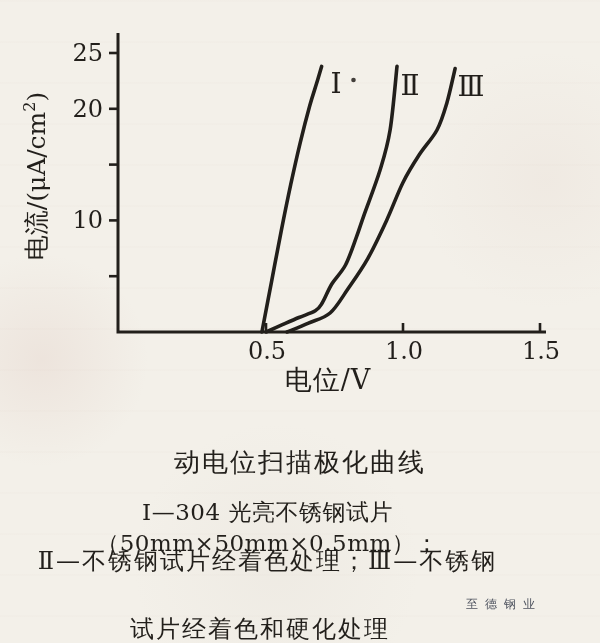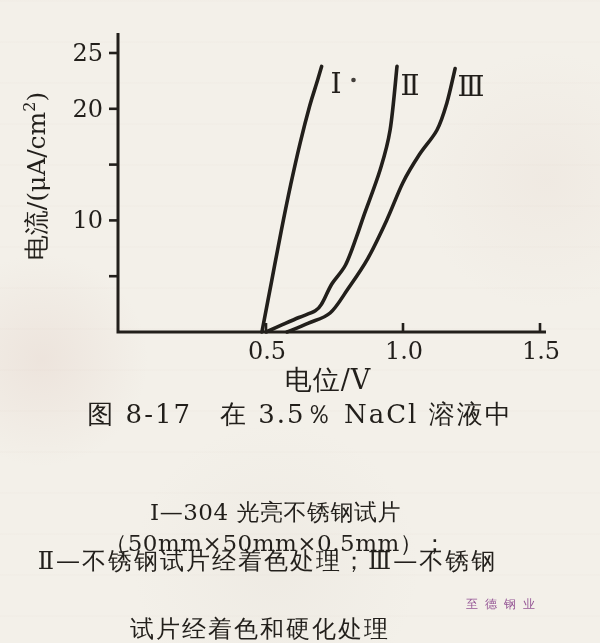--- a/index.html
+++ b/index.html
@@ -21,21 +21,21 @@
     font-family:"DejaVu Serif","Liberation Serif",serif;
     fill:var(--ink);
   }
   .abs { position:absolute; white-space:nowrap; }
   .caption-line1 { top:397px; left:0; width:600px; text-align:center;
     font-size:26px; letter-spacing:2px; }
   .caption-line2 { top:445px; left:0; width:600px; text-align:center;
     font-size:26px; letter-spacing:2px; }
   .legend-block { position:absolute; left:0; top:0; width:600px; }
   .legend-line { position:absolute; left:0; width:535px; text-align:center; }
-  .legend-1 { top:497px; font-size:23px; letter-spacing:0.5px;padding-left:8px; }
+  .legend-1 { top:497px; font-size:23px; letter-spacing:0.5px; }
   .legend-2 { top:545px; font-size:24px; letter-spacing:2px;text-align:center; }
   .legend-3 { top:589px; font-size:24px; letter-spacing:2px; width:520px;margin-top:24px; }
   .watermark { position:absolute; right:58px; top:598px; text-align:center;
     font-family:"DejaVu Sans","Liberation Sans",sans-serif; line-height:1.1; }
   .watermark-company { font-size:12px; letter-spacing:7px; opacity:.75; }
   .watermark-phone { font-size:13.5px; letter-spacing:1.5px; margin-top:2px; }
 </style>
 </head>
 <body>
 
@@ -61,25 +61,25 @@
       <text transform="translate(45,176) rotate(-90)" text-anchor="middle" font-size="25"><tspan>电流/(μA/cm</tspan><tspan dy="-10" font-size="16">2</tspan><tspan dy="10" font-size="25">)</tspan></text>
       <path d="M261.9,332C263.5,323.6333333333333 268.3,298.53333333333336 271.5,281.8C274.7,265.06666666666666 277.90000000000003,247.78333333333333 281.1,231.6C284.3,215.41666666666666 287.5,199.58333333333331 290.7,184.7C293.9,169.81666666666666 297.1166666666667,155.5 300.3,142.3C303.48333333333335,129.10000000000002 307.06666666666666,115.36666666666667 309.8,105.5C312.53333333333336,95.63333333333333 314.73333333333335,89.61666666666666 316.7,83.1C318.66666666666663,76.58333333333333 320.78333333333336,69.18333333333334 321.6,66.4" fill="none" stroke="var(--ink)" stroke-width="3.6" stroke-linecap="round" stroke-linejoin="round"></path>
       <text x="336" y="93" text-anchor="middle" font-size="28" font-family="&quot;DejaVu Serif&quot;,&quot;DejaVu Sans&quot;,serif">Ⅰ</text>
       <path d="M266,332C268.73333333333335,330.7833333333333 276.91666666666663,327.1166666666667 282.4,324.7C287.8833333333333,322.2833333333333 293.41666666666663,319.81666666666666 298.9,317.5C304.3833333333333,315.18333333333334 311.4166666666667,313.2166666666667 315.3,310.8C319.18333333333334,308.3833333333333 319.45,307.4666666666667 322.2,303C324.95,298.5333333333333 327.9166666666667,290.3333333333333 331.8,284C335.68333333333334,277.6666666666667 341.4,272.81666666666666 345.5,265C349.6,257.18333333333334 353.29999999999995,245.46666666666667 356.4,237.1C359.5,228.73333333333332 360.1666666666667,225.95000000000002 364.1,214.8C368.03333333333336,203.65 375.6666666666667,184.33333333333331 380,170.2C384.3333333333333,156.06666666666666 387.2666666666667,147.3 390.1,130C392.93333333333334,112.7 395.85,77 397,66.4" fill="none" stroke="var(--ink)" stroke-width="3.6" stroke-linecap="round" stroke-linejoin="round"></path>
       <text x="410" y="95" text-anchor="middle" font-size="28" font-family="&quot;DejaVu Serif&quot;,&quot;DejaVu Sans&quot;,serif">Ⅱ</text>
       <path d="M287.1,332C290.6666666666667,330.51666666666665 301.3333333333333,326.2666666666667 308.5,323.1C315.6666666666667,319.93333333333334 323.48333333333335,318.76666666666665 330.1,313C336.7166666666667,307.23333333333335 341.9,297.6166666666667 348.2,288.5C354.5,279.3833333333333 361.5,269.65000000000003 367.9,258.3C374.29999999999995,246.95000000000002 380.75,233.03333333333333 386.6,220.4C392.45000000000005,207.76666666666668 397.53333333333336,193.46666666666667 403,182.5C408.46666666666664,171.53333333333333 413.7333333333333,163.35 419.4,154.6C425.06666666666666,145.85 432.43333333333334,138.56666666666666 437,130C441.56666666666666,121.43333333333334 443.78333333333336,113.43333333333334 446.8,103.2C449.81666666666666,92.96666666666667 453.7166666666667,74.36666666666666 455.1,68.6" fill="none" stroke="var(--ink)" stroke-width="3.6" stroke-linecap="round" stroke-linejoin="round"></path>
       <text x="471" y="96" text-anchor="middle" font-size="28" font-family="&quot;DejaVu Serif&quot;,&quot;DejaVu Sans&quot;,serif">Ⅲ</text>
       <circle cx="353.5" cy="80" r="2.3" fill="var(--ink)" opacity="0.85"></circle>
     </svg>
 
-  <div class="abs caption-line1">图 8-17　在 3.5％ NaCl 溶液中</div>
+  <div class="abs caption-line2">动电位扫描极化曲线</div>
 
   <div class="legend-block">
     <div class="legend-line legend-1">Ⅰ—304 光亮不锈钢试片（50mm×50mm×0.5mm）；</div>
     <div class="legend-line legend-2">Ⅱ—不锈钢试片经着色处理；Ⅲ—不锈钢</div>
     <div class="legend-line legend-3">试片经着色和硬化处理</div>
   </div>
 
-  <div class="watermark" style="color: #701a75;">
+  <div class="watermark" style="color: #0f172a;">
     <div class="watermark-company">至德钢业</div>
   </div>
 
 </div>
 
 </body></html>

